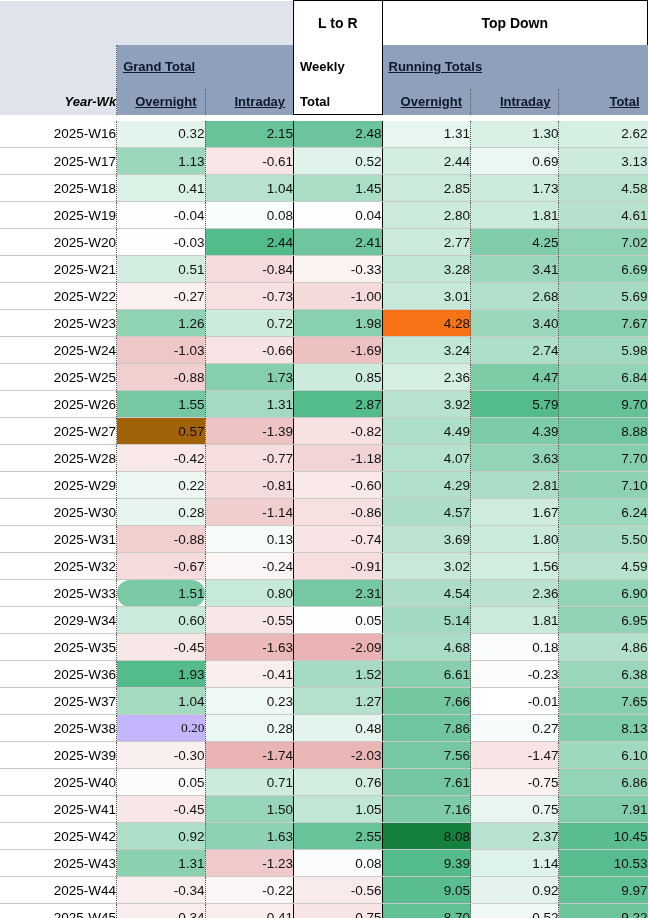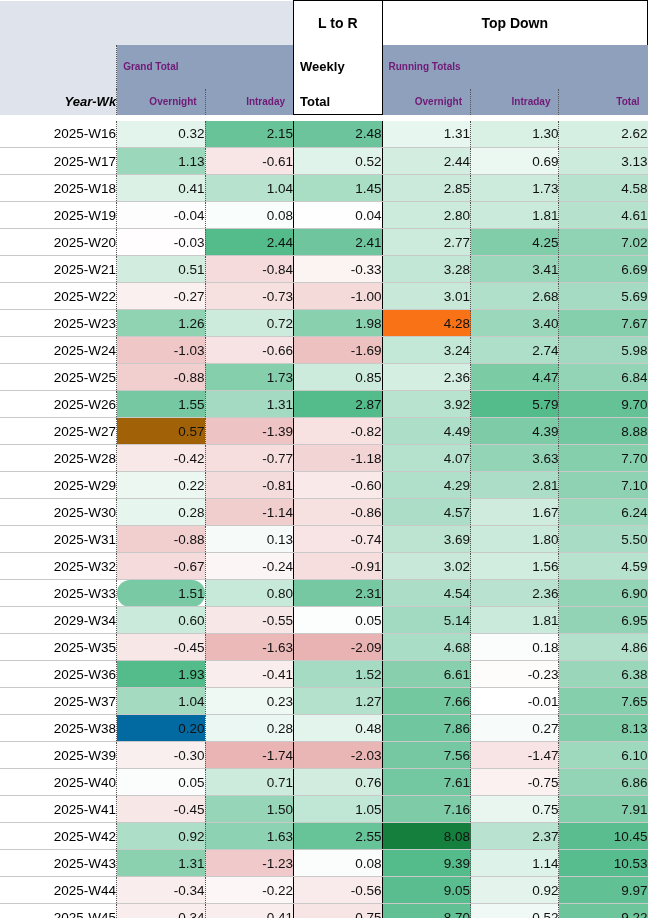--- a/index.html
+++ b/index.html
@@ -47,25 +47,26 @@
     border-right: 1px solid #000;
     text-align: center;
     font-weight: bold;
     font-size: 14px;
     color: #000;
   }
 
   
   .hblue {
     background: #8fa0bd;
-    color: #701a75;
+    color: #0f172a;
     font-weight: bold;
-    font-size: 10px;
+    font-size: 13px;
     height: 26px;
     vertical-align: middle;
+    text-decoration: underline;
   }
   .hblue.left   { text-align: left;  padding-left: 6px; }
   .hblue.right  { text-align: right; padding-right: 8px; }
   .hwhite {
     background: #ffffff;
     color: #000;
     font-weight: bold;
     font-size: 13px;
     height: 26px;
     vertical-align: middle;
@@ -348,21 +349,21 @@
         <td class="lbl">2025-W37</td>
         <td class="num sep-left" style="background: rgb(163, 218, 192);">1.04</td>
         <td class="num sep-left" style="background: rgb(239, 249, 244);">0.23</td>
         <td class="num solid-left solid-right" style="background: rgb(179, 225, 204);">1.27</td>
         <td class="num sep-left" style="background: rgb(116, 200, 160);">7.66</td>
         <td class="num sep-left" style="background: rgb(255, 255, 255);">-0.01</td>
         <td class="num sep-left" style="background: rgb(134, 207, 173);">7.65</td>
       </tr>
       <tr class="datarow">
         <td class="lbl">2025-W38</td>
-        <td class="num sep-left" style="background: #0369a1;">0.20</td>
+        <td class="num sep-left" style="background: #c4b5fd; font-family: Liberation Serif, serif;">0.20</td>
         <td class="num sep-left" style="background: rgb(235, 247, 242);">0.28</td>
         <td class="num solid-left solid-right" style="background: rgb(226, 244, 236);">0.48</td>
         <td class="num sep-left" style="background: rgb(112, 198, 158);">7.86</td>
         <td class="num sep-left" style="background: rgb(247, 252, 250);">0.27</td>
         <td class="num sep-left" style="background: rgb(126, 204, 168);">8.13</td>
       </tr>
       <tr class="datarow">
         <td class="lbl">2025-W39</td>
         <td class="num sep-left" style="background: rgb(250, 239, 239);">-0.30</td>
         <td class="num sep-left" style="background: rgb(234, 180, 180);">-1.74</td>

